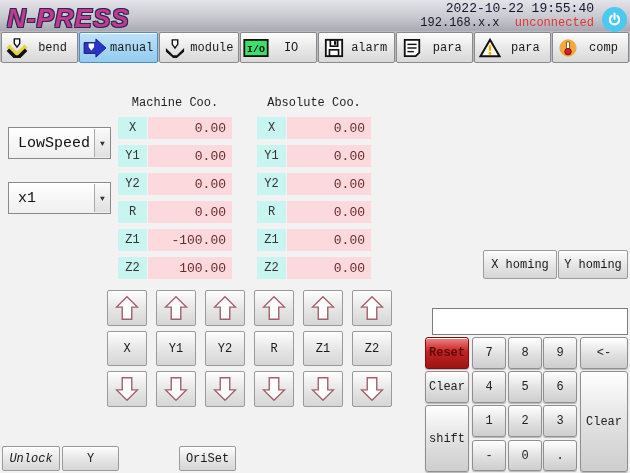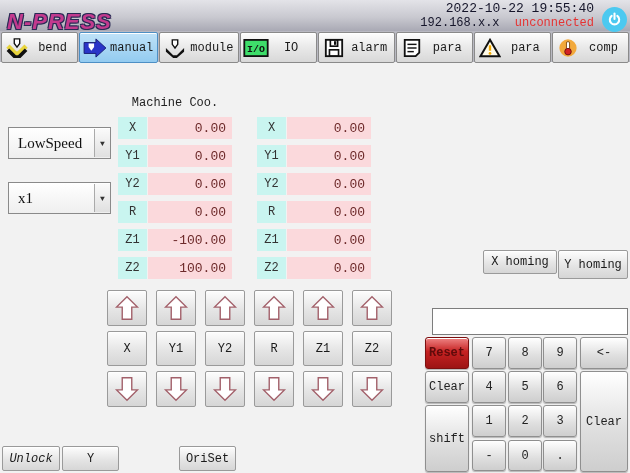--- a/index.html
+++ b/index.html
@@ -2,22 +2,22 @@
 <html><head>
 <meta charset="utf-8">
 <style>
   html,body{margin:0;padding:0;background:#555;}
   #app{position:relative;width:630px;height:473px;background:#f2f2f2;overflow:hidden;
        font-family:"Liberation Mono","DejaVu Sans Mono",monospace;color:#1a1a1a;}
   
   #header{position:absolute;left:0;top:0;width:630px;height:31px;
           background:linear-gradient(180deg,#e3e3e8 0%,#c9c9d0 55%,#a9a9b4 100%);
           border-bottom:1px solid #8f8fa0;}
-  #logo{position:absolute;left:7px;top:9px;font-family:"Liberation Sans",sans-serif;
-        font-weight:bold;font-style:italic;font-size:22px;letter-spacing:1px;color:#c23a8e;
+  #logo{position:absolute;left:7px;top:3px;font-family:"Liberation Sans",sans-serif;
+        font-weight:bold;font-style:italic;font-size:26px;letter-spacing:1px;color:#c23a8e;
         text-shadow:-1px -1px 0 #2a2a55,1px -1px 0 #2a2a55,-1px 1px 0 #2a2a55,1px 1px 0 #2a2a55;}
   #dt{position:absolute;right:36px;top:1px;font-size:13px;color:#15152a;white-space:nowrap;}
   #netline{position:absolute;right:36px;top:16px;font-size:12px;color:#15152a;white-space:nowrap;}
   #netline .status{color:#e53333;margin-left:8px;}
   #powerbtn{position:absolute;right:3px;top:7px;width:25px;height:25px;border-radius:50%;
             background:#4cc9f0;z-index:5;display:flex;align-items:center;justify-content:center;}
   
   #toolbar{position:absolute;left:0;top:31px;width:630px;height:31px;background:#b9b9c2;
            display:flex;}
   .tb-btn{flex:1;height:29px;margin:1px 0 0 1px;border:1px solid #8a8a8a;border-radius:2px;
@@ -28,21 +28,21 @@
   .tb-ico{width:30px;display:flex;justify-content:center;flex:0 0 30px;}
   .tb-label{flex:1;text-align:center;font-size:12px;padding-right:4px;}
   
   .coo-title{position:absolute;width:114px;text-align:center;font-size:12px;color:#222;top:96px;}
   .cell{position:absolute;height:22px;font-size:12px;display:flex;align-items:center;}
   .cell.axis{width:29px;background:#c9f5f0;justify-content:center;color:#333;}
   .cell.val{width:84px;background:#fbd9dc;justify-content:flex-end;padding-right:6px;
             box-sizing:border-box;color:#6d2a2a;font-size:13px;}
   .dropdown{position:absolute;left:8px;width:101px;height:30px;border:1px solid #8a8a8a;
             background:linear-gradient(180deg,#ffffff,#efefef);display:flex;align-items:center;}
-  .dd-text{flex:1;padding-left:9px;font-size:15px;font-family:Liberation Serif, serif;color:#111;}
+  .dd-text{flex:1;padding-left:9px;font-size:15px;font-family:Liberation Mono, monospace;color:#111;}
   .dd-arrow{width:15px;height:28px;border-left:1px solid #aaa;display:flex;align-items:center;
             justify-content:center;font-size:8px;color:#333;background:linear-gradient(180deg,#fafafa,#e0e0e0);}
   .btn{position:absolute;border:1px solid #9a9a9a;border-radius:2px;
        background:linear-gradient(180deg,#fdfdfd,#e5e5e5 55%,#d6d6d6);
        box-shadow:inset 0 1px 0 #fff;display:flex;align-items:center;justify-content:center;
        font-size:12px;color:#1a1a1a;box-sizing:border-box;}
   
   .key{position:absolute;border:1px solid #8f8f8f;border-radius:3px;
        background:linear-gradient(180deg,#ffffff,#dedede 60%,#cecece);
        box-shadow:inset 0 1px 0 #fff,0 1px 1px rgba(0,0,0,.25);
@@ -159,20 +159,21 @@
   <div class="dropdown" style="top:127px;">
     <span class="dd-text">LowSpeed</span>
     <span class="dd-arrow">▼</span>
   </div>
   <div class="dropdown" style="top:182px;gap:36px;">
     <span class="dd-text">x1</span>
     <span class="dd-arrow">▼</span>
   </div>
 
   <div class="coo-title" style="left:118px;">Machine Coo.</div>
+  <div class="coo-title" style="left:257px;">Absolute Coo.</div>
 
   <div class="cell axis" style="left:118px;top:117px;">X</div>
   <div class="cell val" style="left:148px;top:117px;">0.00</div>
   <div class="cell axis" style="left:118px;top:145px;">Y1</div>
   <div class="cell val" style="left:148px;top:145px;">0.00</div>
   <div class="cell axis" style="left:118px;top:173px;">Y2</div>
   <div class="cell val" style="left:148px;top:173px;">0.00</div>
   <div class="cell axis" style="left:118px;top:201px;">R</div>
   <div class="cell val" style="left:148px;top:201px;">0.00</div>
   <div class="cell axis" style="left:118px;top:229px;">Z1</div>
@@ -279,21 +280,21 @@
       <div class="btn" style="left: 352px; top: 331px; width: 40px; height: 35px;">Z2</div>
       <div class="btn" style="left: 352px; top: 371px; width: 40px; height: 36px;">
         <span>
           <svg width="26" height="26" viewBox="0 0 28 30" style="transform:rotate(180deg)">
             <path d="M14,2 L26,14 L19.5,14 L19.5,28 L8.5,28 L8.5,14 L2,14 Z" fill="#ffffff" stroke="#a2606a" stroke-width="1.6"></path>
           </svg>
         </span>
       </div>
     </div>
 
-  <div class="btn" style="left:483px;top:250px;width:74px;height:24px;">X homing</div>
+  <div class="btn" style="left:483px;top:250px;width:74px;height:29px;">X homing</div>
   <div class="btn" style="left:558px;top:250px;width:70px;height:29px;">Y homing</div>
 
   <input id="num-input" value="" style="">
 
   <div class="key reset" style="left:425px;top:337px;width:44px;height:32px;">Reset</div>
   <div class="key" style="left:425px;top:371px;width:44px;height:32px;">Clear</div>
   <div class="key" style="left:425px;top:405px;width:44px;height:67px;">shift</div>
   <div class="key" style="left:580px;top:337px;width:48px;height:32px;">&lt;-</div>
   <div class="key" style="left:580px;top:371px;width:48px;height:101px;">Clear</div>
   <div id="digit-keys">

